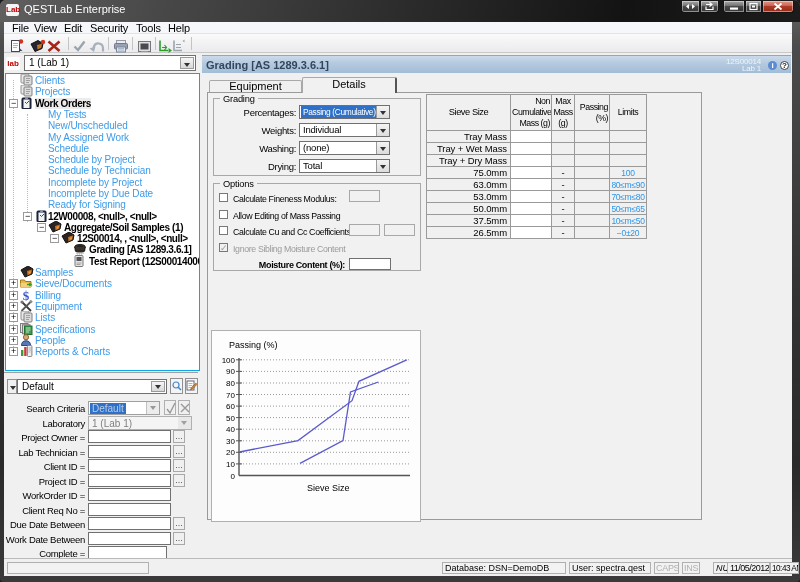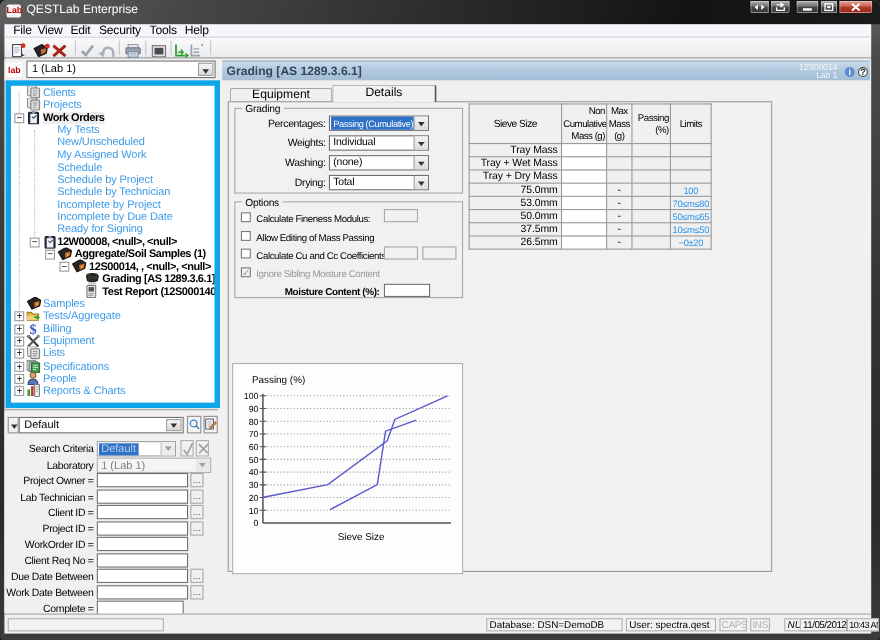--- a/index.html
+++ b/index.html
@@ -33,21 +33,21 @@
 #toolbar { position:absolute; left:4px; top:34px; width:788px; height:19px;
   background:linear-gradient(180deg,#fafafa,#ebebee); border-bottom:1px solid #c8c8c8; }
 .tsep { position:absolute; top:3px; width:1px; height:13px; background:#c4c4c4; }
 
 
 #mainbg { position:absolute; left:4px; top:53px; width:788px; height:505px; background:#f0f0f0; }
 
 
 #labrow { position:absolute; left:4px; top:55px; width:194px; height:18px; background:#f0f0f0; }
 #labcombo { position:absolute; left:20px; top:0px; width:172px; height:16px; background:#fff; border:1px solid #707070; font-size:10px; }
-#tree { position:absolute; left:5px; top:73px; width:195px; height:298px; background:#fff; border:5px solid #0ea5e9; overflow:hidden;
+#tree { position:absolute; left:5px; top:73px; width:195px; height:298px; background:#fff; border:1px solid #0ea5e9; overflow:hidden;
   font-size:10px; letter-spacing:-0.1px; }
 .titem { position:absolute; white-space:nowrap; line-height:11px; }
 .tblue { color:#3d9be9; }
 .tbold { font-weight:bold; color:#000; letter-spacing:-0.4px; }
 .pm { position:absolute; width:9px; height:9px; border:1px solid #9a9a9a; background:#fff; font-size:9px; line-height:7px; text-align:center; color:#000; }
 .tico { position:absolute; width:13px; height:12px; }
 
 
 #form { position:absolute; left:4px; top:372px; width:194px; height:185px; background:#f0f0f0; border-top:1px solid #a0a0a0; font-size:10px; }
 .flabel { position:absolute; font-size:9.5px; letter-spacing:-0.3px; text-align:right; white-space:nowrap; }
@@ -261,21 +261,21 @@
         <path d="M7 5 L12 3.6 L11.3 7.5 L7.5 9.5 Z" fill="#c8701e"></path>
         <path d="M8.5 6 L11 5 L10.6 7 L9 8Z" fill="#e89a40"></path>
       </svg></div>
 <div class="titem tblue" style="left:29px;top:193px;">Samples</div>
 <div class="pm" style="left:3px;top:205px;">+</div>
 <div class="tico" style="left:14px;top:203px;"><svg width="14" height="12" viewBox="0 0 14 12">
         <path d="M0.5 3 L0.5 10 L11 10 L11 4.5 L5.5 4.5 L4.5 3 Z" fill="#e8b84a" stroke="#a07818"></path>
         <path d="M0.5 6 L11 6 L11 10 L0.5 10Z" fill="#f2cf7a"></path>
         <path d="M7 7.5 h4 l-1.6 -1.6 M11 7.5 l-1.6 1.6" stroke="#2aa02a" stroke-width="1.4" fill="none"></path>
       </svg></div>
-<div class="titem tblue" style="left:29px;top:204px;">Tests/Aggregate</div>
+<div class="titem tblue" style="left:29px;top:204px;">Sieve/Documents</div>
 <div class="pm" style="left:3px;top:217px;">+</div>
 <div class="tico" style="left:14px;top:215px;"><svg width="12" height="12" viewBox="0 0 12 12">
         <text x="6" y="11" font-size="13" font-weight="bold" fill="#3a55c8" text-anchor="middle" font-family="Liberation Serif">$</text>
       </svg></div>
 <div class="titem tblue" style="left:29px;top:216px;">Billing</div>
 <div class="pm" style="left:3px;top:228px;">+</div>
 <div class="tico" style="left:14px;top:226px;"><svg width="13" height="12" viewBox="0 0 13 12">
         <path d="M1.5 1.5 L11 11" stroke="#383838" stroke-width="1.8"></path>
         <path d="M11 1.5 L1.5 11" stroke="#585858" stroke-width="1.8"></path>
         <circle cx="2" cy="2" r="1.6" fill="#787878"></circle>
@@ -454,20 +454,27 @@
         <td></td>
         <td></td>
         <td></td>
       </tr>
   <tr>
         <td>75.0mm</td>
         <td class="white"></td>
         <td style="text-align:center;padding:0;">-</td>
         <td></td>
         <td class="lim">100</td>
+      </tr>
+  <tr>
+        <td>63.0mm</td>
+        <td class="white"></td>
+        <td style="text-align:center;padding:0;">-</td>
+        <td></td>
+        <td class="lim">80≤m≤90</td>
       </tr>
   <tr>
         <td>53.0mm</td>
         <td class="white"></td>
         <td style="text-align:center;padding:0;">-</td>
         <td></td>
         <td class="lim">70≤m≤80</td>
       </tr>
   <tr>
         <td>50.0mm</td>

